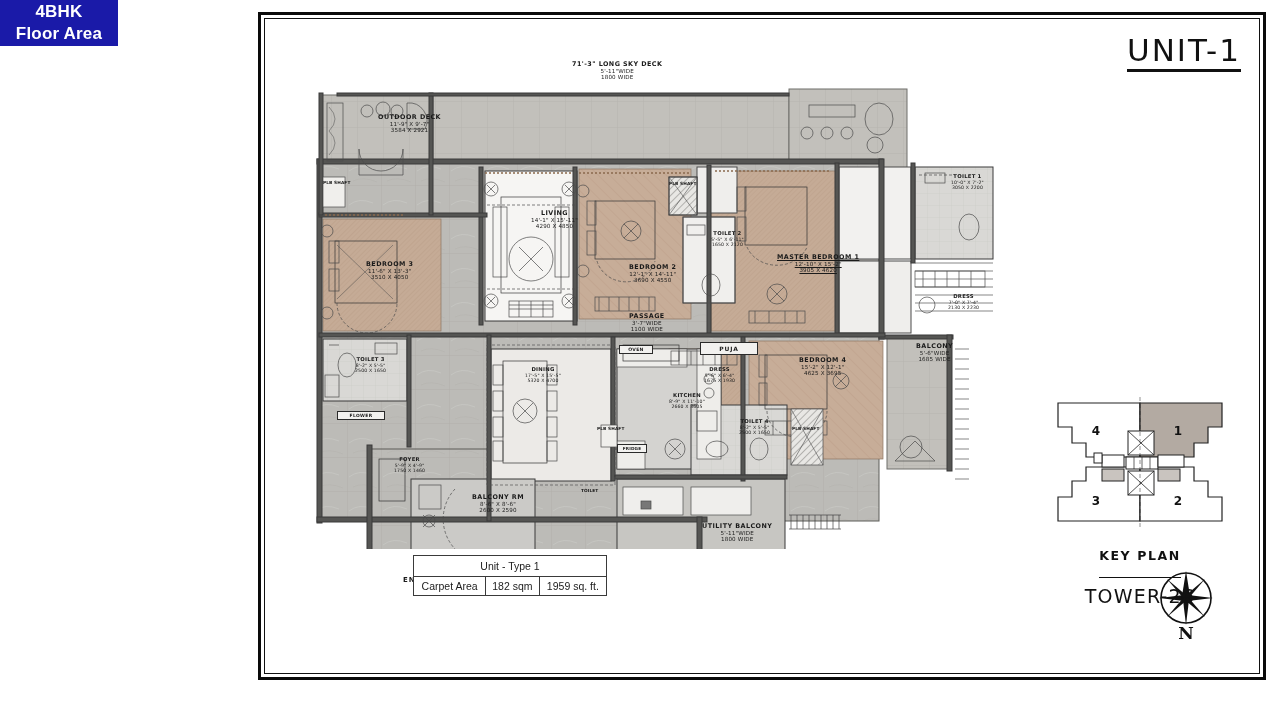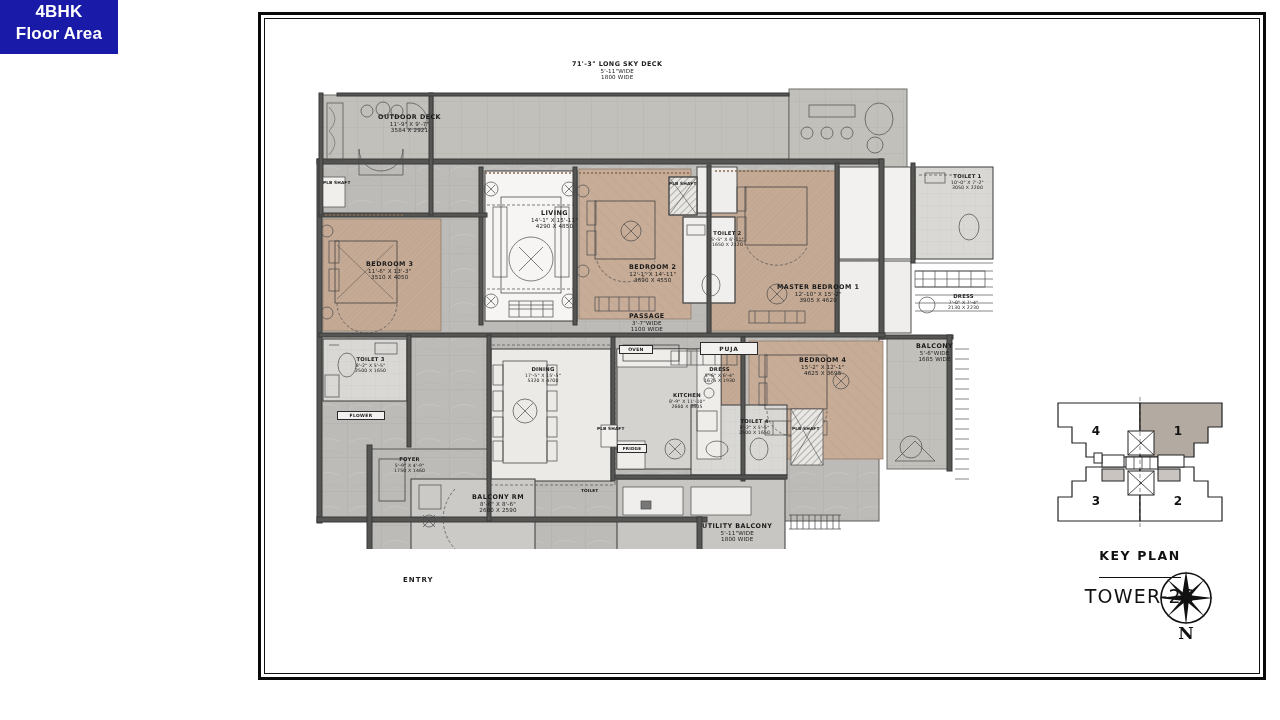--- a/index.html
+++ b/index.html
@@ -1,21 +1,21 @@
 <!DOCTYPE html>
 <html><head>
 <meta charset="utf-8">
 <title>4BHK Floor Plan - Unit 1</title>
 <style>
   html,body{margin:0;padding:0;background:#ffffff;}
   body{width:1280px;height:720px;overflow:hidden;font-family:"Liberation Sans",sans-serif;}
   #stage{position:relative;width:1280px;height:720px;background:#ffffff;}
 
   
-  .badge{position:absolute;left:0;top:0;width:118px;height:54px;background:#1a1aa8;
+  .badge{position:absolute;left:0;top:0;width:118px;height:46px;background:#1a1aa8;
          color:#ffffff;font-weight:bold;font-size:17px;line-height:22px;text-align:center;
          padding-top:1px;box-sizing:border-box;letter-spacing:.2px;}
   .badge div{white-space:nowrap;}
 
   
   .sheet{position:absolute;left:258px;top:12px;width:1008px;height:668px;
          background:#ffffff;border:3px solid #0a0a0a;box-sizing:border-box;}
   .sheet-inner{position:absolute;left:3px;top:3px;right:3px;bottom:3px;border:1px solid #111;}
 
   .unit-title{position:absolute;right:22px;top:18px;font-family:"DejaVu Sans",sans-serif;
@@ -67,20 +67,21 @@
 <div id="stage">
 
   <div class="badge">
     <div>4BHK</div>
     <div>Floor Area</div>
   </div>
 
   <div class="sheet">
     <div class="sheet-inner"></div>
 
+    <div class="unit-title">UNIT-1</div>
 
     <div class="plan">
       <svg width="720" height="500" viewBox="0 0 720 500" xmlns="http://www.w3.org/2000/svg">
         <defs>
           <pattern id="wood" width="7" height="7" patternTransform="rotate(45)" patternUnits="userSpaceOnUse">
             <rect width="7" height="7" fill="#c5ab96"></rect>
             <path d="M0 0 L0 7" stroke="#b2937c" stroke-width=".6"></path>
             <path d="M3.5 0 L3.5 7" stroke="#bb9e88" stroke-width=".4"></path>
           </pattern>
           <pattern id="wood2" width="8" height="8" patternTransform="rotate(-45)" patternUnits="userSpaceOnUse">
@@ -356,21 +357,21 @@
         <div class="d">14'-1" X 15'-11"</div>
         <div class="d">4290 X 4850</div>
       </div>
 
       <div class="lbl" style="left:350px;top:215px;">
         <div class="n">BEDROOM 2</div>
         <div class="d">12'-1" X 14'-11"</div>
         <div class="d">3690 X 4550</div>
       </div>
 
-      <div class="lbl" style="left:498px;top:235px;">
+      <div class="lbl" style="left:498px;top:205px;text-decoration:underline;">
         <div class="n">MASTER BEDROOM 1</div>
         <div class="d">12'-10" X 15'-2"</div>
         <div class="d">3905 X 4620</div>
       </div>
 
       <div class="lbl sm" style="left:672px;top:125px;">
         <div class="n">TOILET 1</div>
         <div class="d">10'-0" X 7'-2"</div>
         <div class="d">3050 X 2200</div>
       </div>
@@ -472,20 +473,32 @@
       </div>
       <div class="lbl tiny" style="left:302px;top:440px;">
         <div class="n">TOILET</div>
       </div>
 
       <div class="lbl" style="left:124px;top:528px;">
         <div class="n" style="font-size:7px;letter-spacing:1px;">ENTRY</div>
       </div>
     </div>
 
+    <table class="area-table">
+      <tbody>
+          <tr>
+        <td class="hdr" colspan="3">Unit - Type 1</td>
+      </tr>
+      <tr>
+        <td>Carpet Area</td>
+        <td>182 sqm</td>
+        <td>1959 sq. ft.</td>
+      </tr>
+    </tbody>
+      </table>
 
 
     <div class="keyplan">
       <svg class="kp-svg" width="176" height="150" viewBox="0 0 176 150" xmlns="http://www.w3.org/2000/svg">
 
         <path d="M6 16 L88 16 L88 70 L34 70 L34 56 L20 56 L20 40 L6 40 Z" fill="#ffffff" stroke="#222" stroke-width="1.2"></path>
 
         <path d="M88 16 L170 16 L170 40 L156 40 L156 56 L142 56 L142 70 L88 70 Z" fill="#b3aaa2" stroke="#222" stroke-width="1.2"></path>
 
         <path d="M6 110 L20 110 L20 94 L34 94 L34 80 L88 80 L88 134 L6 134 Z" fill="#ffffff" stroke="#222" stroke-width="1.2"></path>

